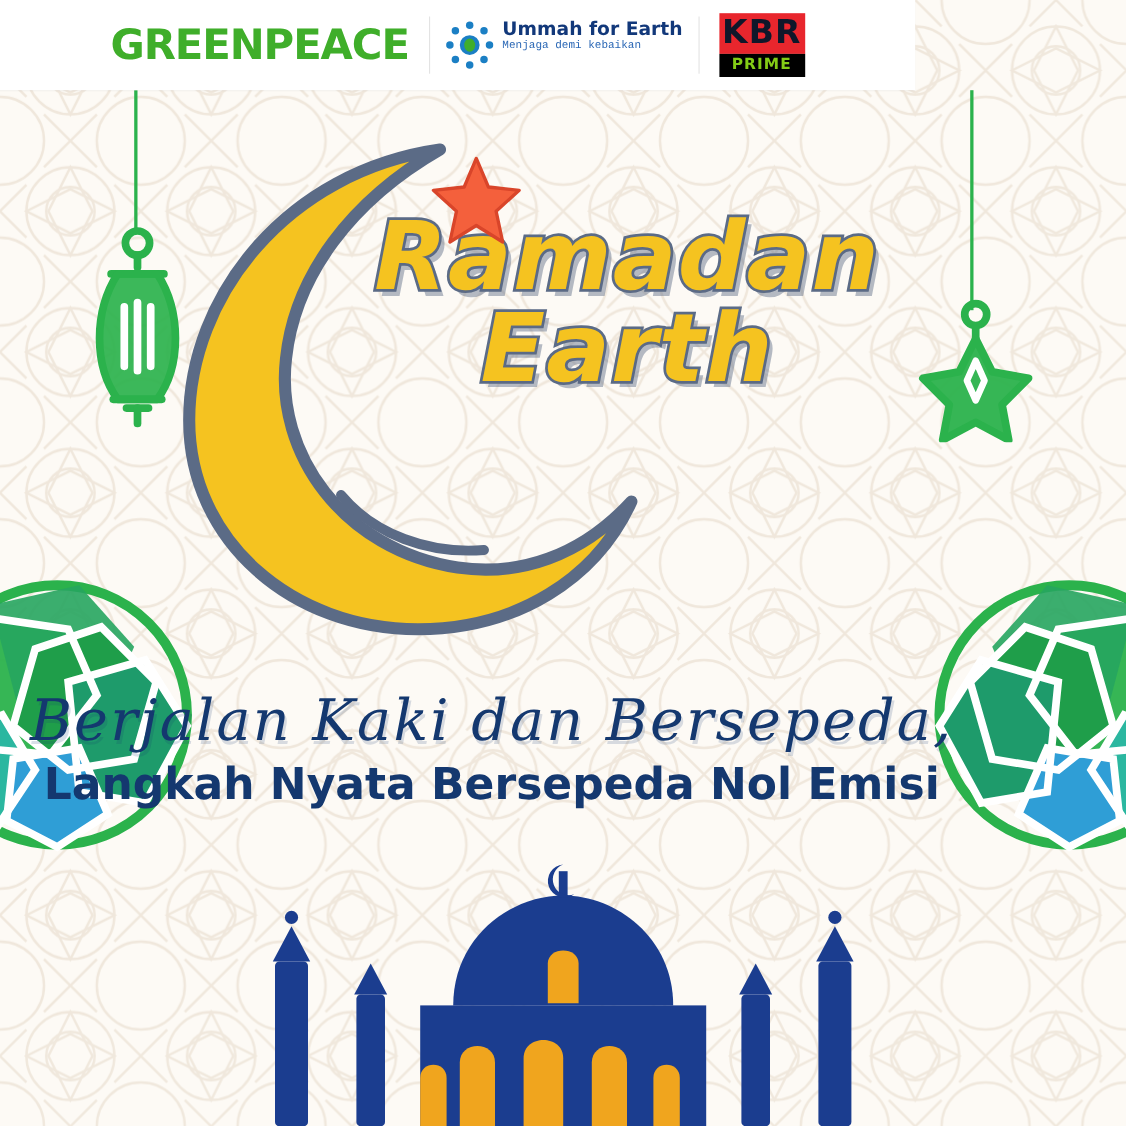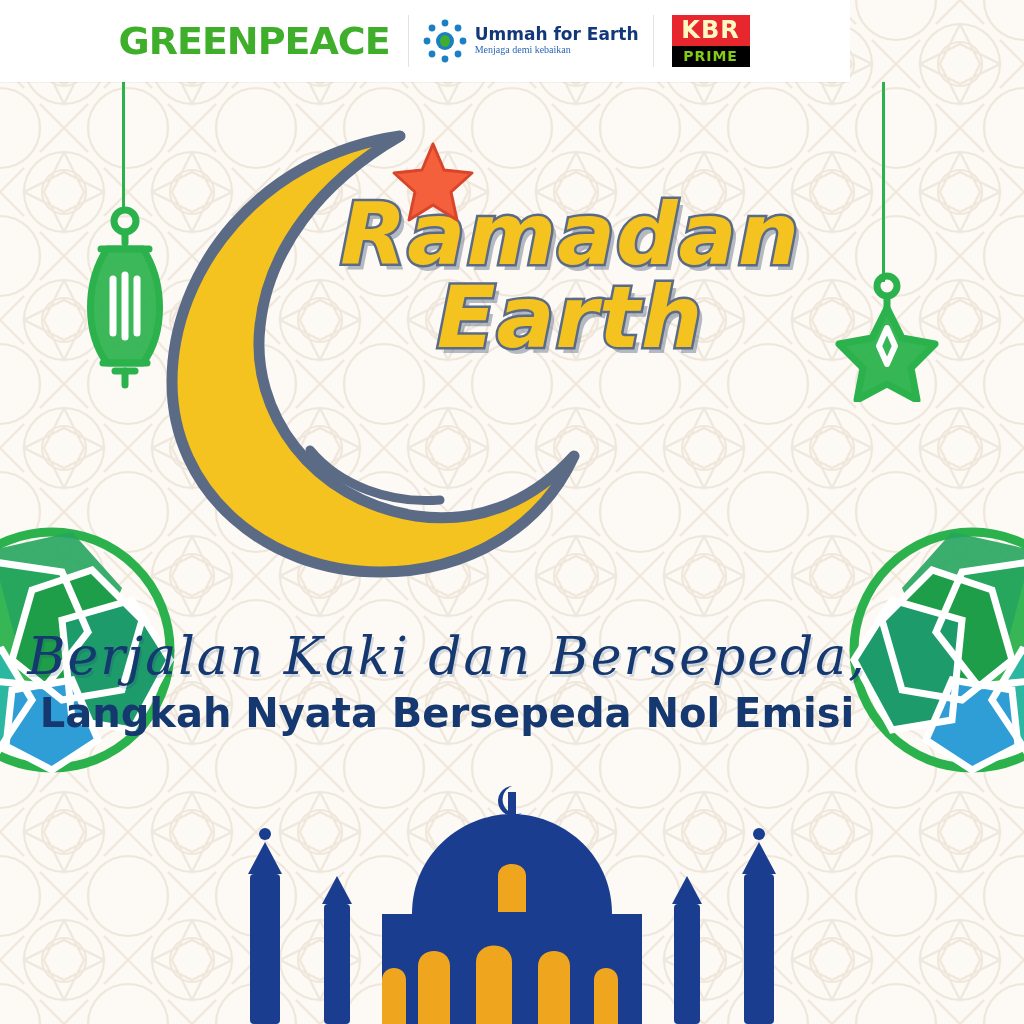--- a/index.html
+++ b/index.html
@@ -29,69 +29,68 @@
     left: 0;
     width: 832px;
     height: 82px;
     background: #ffffff;
     display: flex;
     align-items: center;
     justify-content: center;
     gap: 18px;
     z-index: 40;
     box-shadow: 0 1px 0 rgba(0,0,0,0.04);
-    padding-left: 18px;
   }
   .logo-greenpeace {
     font-family: "DejaVu Sans", sans-serif;
     font-weight: bold;
     font-size: 38px;
     letter-spacing: -1px;
     color: #3fae2a;
     white-space: nowrap;
   }
   .logo-ummah {
     display: flex;
-    align-items: center;
+    align-items: flex-start;
     gap: 8px;
     border-left: 1px solid #e3e3e3;
     border-right: 1px solid #e3e3e3;
     padding: 4px 14px;
   }
   .ummah-mark {
     width: 44px;
     height: 44px;
     position: relative;
   }
   .ummah-text .u-title {
     font-family: "DejaVu Sans", sans-serif;
     font-weight: bold;
     font-size: 17px;
     color: #12387a;
     line-height: 1.05;
     white-space: nowrap;
   }
   .ummah-text .u-sub {
-    font-family: Liberation Serif, serif;
+    font-family: Liberation Mono, monospace;
     font-size: 10px;
     color: #2a67b5;
     line-height: 1.2;
     white-space: nowrap;
   }
   .logo-kbr {
     width: 78px;
     text-align: center;
     line-height: 1;
   }
   .kbr-top {
     background: #e8262d;
-    color: #fef9c3;
-    font-family: "DejaVu Sans", sans-serif;
-    font-weight: bold;
-    font-size: 24px;
+    color: #0f172a;
+    font-family: "DejaVu Sans", sans-serif;
+    font-weight: bold;
+    font-size: 30px;
     letter-spacing: 1px;
     padding: 3px 0 4px;
   }
   .kbr-bottom {
     background: #000000;
     color: #84cc16;
     font-family: "DejaVu Sans", sans-serif;
     font-weight: bold;
     font-size: 14px;
     letter-spacing: 1px;

